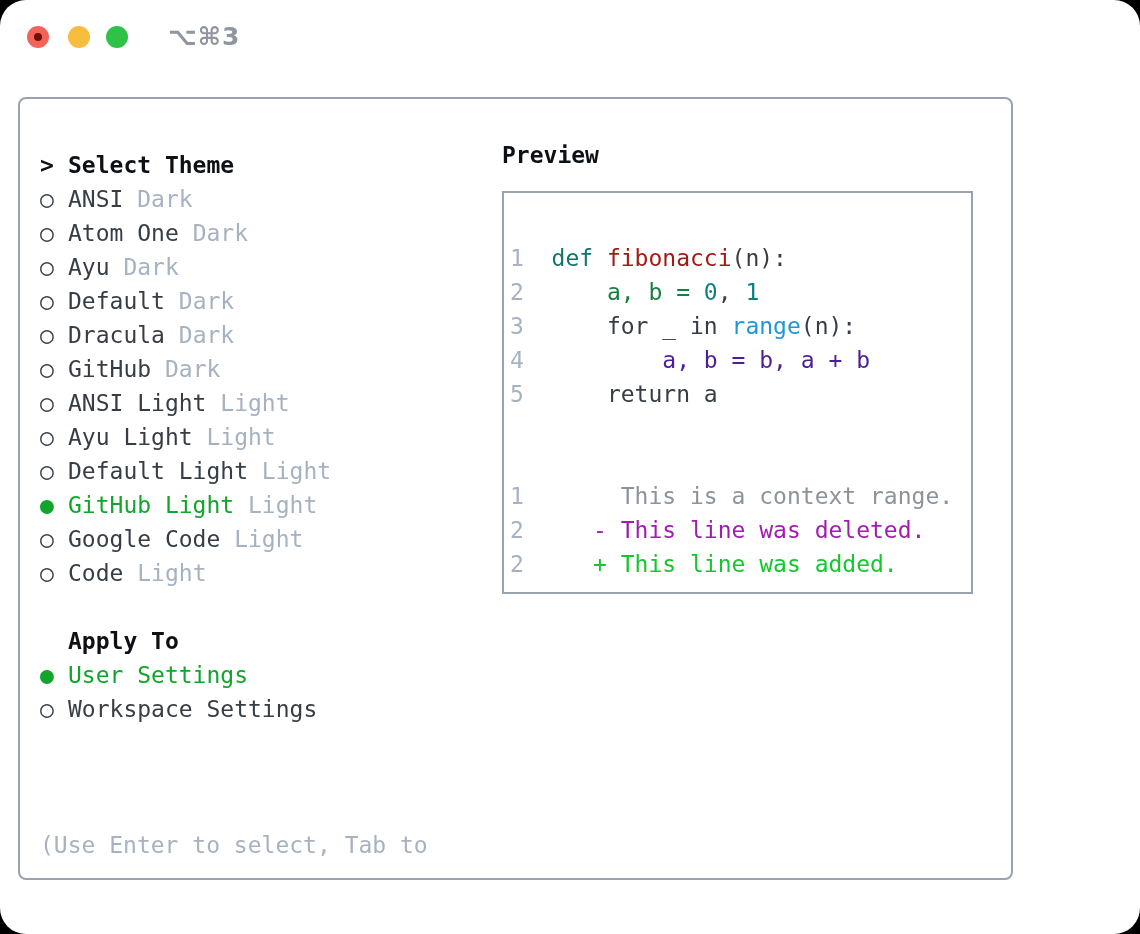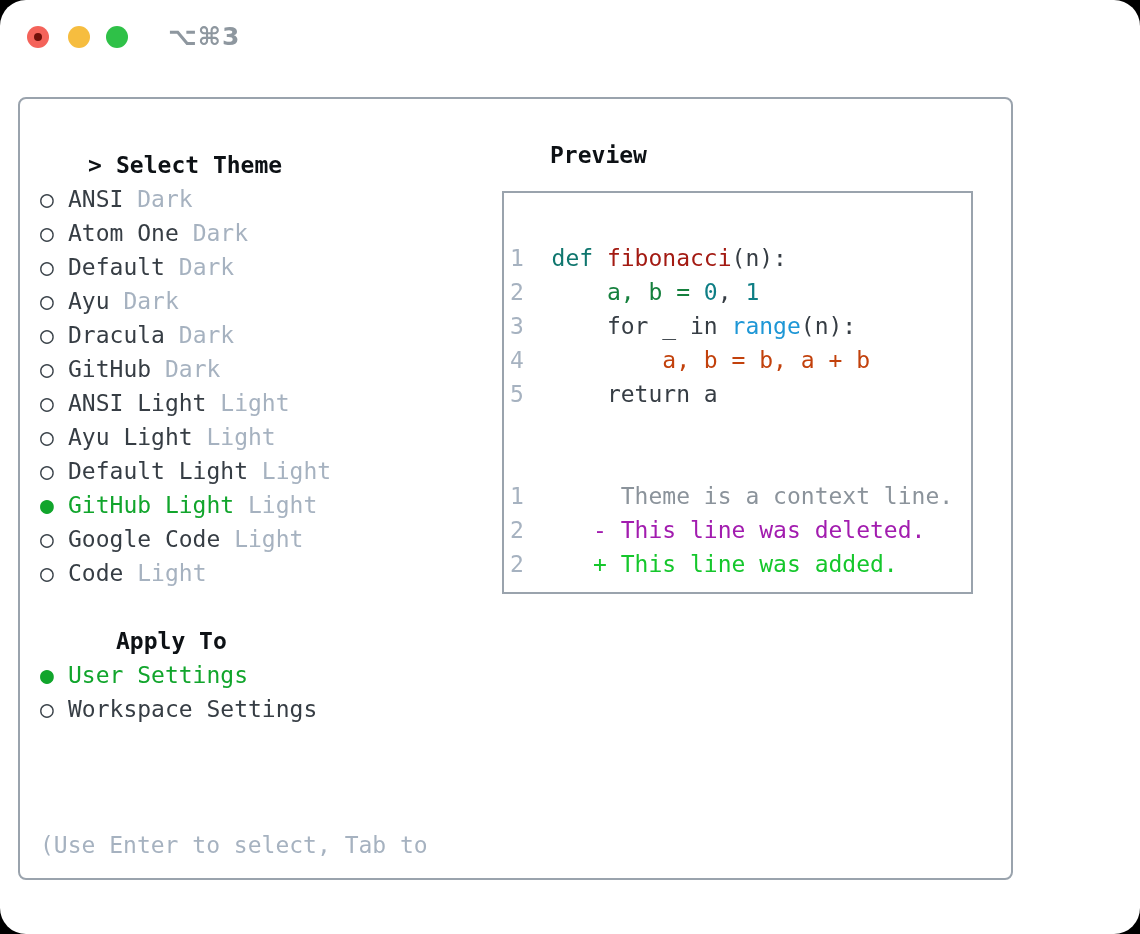--- a/index.html
+++ b/index.html
@@ -16,21 +16,21 @@
   .tl.green{left:106px;background:#2fc148;}
   .wtitle{position:absolute;left:168px;top:22px;font-family:"DejaVu Sans",sans-serif;
           font-size:25px;font-weight:600;color:#8e979f;letter-spacing:1px;}
   
   .panel{position:absolute;left:18px;top:97px;width:995px;height:783px;
          border:2px solid #9aa3ad;border-radius:8px;box-sizing:border-box;background:#fff;}
   .col-left{position:absolute;left:20px;top:49px;width:450px;}
   .col-right{position:absolute;left:482px;top:39px;width:500px;}
   .row{height:34px;line-height:34px;font-size:23px;color:#363d44;white-space:pre;}
   .row .marker{display:inline-block;width:28px;color:#3f474e;}
-  .row.header{font-weight:700;color:#0d1115;margin-left:48px;}
+  .row.header{font-weight:700;color:#0d1115;}
   .row.header .marker{color:#0d1115;font-weight:700;}
   .row .tag{color:#a6b2c0;}
   .row.selected, .row.selected .marker{color:#11a52c;}
   .spacer{height:34px;}
   .hint{font-size:23px;line-height:34px;color:#a6b2c0;white-space:pre;}
   
   .preview-box{margin-top:19px;width:471px;height:403px;box-sizing:border-box;
                border:2px solid #9aa3ad;background:#fff;padding:48px 6px 0 6px;overflow:hidden;}
   .pl{height:34px;line-height:34px;font-size:23px;white-space:pre;}
   .pl .ln{display:inline-block;width:3ch;color:#a6b2c0;}
@@ -51,22 +51,22 @@
       <span class="wtitle">⌥⌘3</span>
     </div>
 
     <div class="panel">
 
       <div class="col-left">
         <div class="row header"><span class="marker">&gt;</span><span>Select Theme</span></div>
         <div id="theme-items">
             <div class="row"><span class="marker">○</span><span>ANSI</span><span class="tag"> Dark</span></div>
             <div class="row"><span class="marker">○</span><span>Atom One</span><span class="tag"> Dark</span></div>
+            <div class="row"><span class="marker">○</span><span>Ayu</span><span class="tag"> Dark</span></div>
             <div class="row"><span class="marker">○</span><span>Default</span><span class="tag"> Dark</span></div>
-            <div class="row"><span class="marker">○</span><span>Ayu</span><span class="tag"> Dark</span></div>
             <div class="row"><span class="marker">○</span><span>Dracula</span><span class="tag"> Dark</span></div>
             <div class="row"><span class="marker">○</span><span>GitHub</span><span class="tag"> Dark</span></div>
             <div class="row"><span class="marker">○</span><span>ANSI Light</span><span class="tag"> Light</span></div>
             <div class="row"><span class="marker">○</span><span>Ayu Light</span><span class="tag"> Light</span></div>
             <div class="row"><span class="marker">○</span><span>Default Light</span><span class="tag"> Light</span></div>
             <div class="row selected"><span class="marker">●</span><span>GitHub Light</span><span class="tag"> Light</span></div>
             <div class="row"><span class="marker">○</span><span>Google Code</span><span class="tag"> Light</span></div>
             <div class="row"><span class="marker">○</span><span>Code</span><span class="tag"> Light</span></div>
           </div>
         <div class="spacer"></div>
@@ -82,24 +82,24 @@
         </div>
       </div>
 
       <div class="col-right">
         <div class="row header">Preview</div>
         <div class="preview-box">
           <div id="preview-lines">
               <div class="pl"><span class="ln">1</span><span style="color: #0f766e;">def </span><span style="color: rgb(163, 26, 18);">fibonacci</span><span style="color: rgb(54, 61, 68);">(n):</span></div>
               <div class="pl"><span class="ln">2</span><span style="color: #15803d;">    a, b = </span><span style="color: rgb(14, 126, 133);">0</span><span style="color: rgb(54, 61, 68);">, </span><span style="color: rgb(14, 126, 133);">1</span></div>
               <div class="pl"><span class="ln">3</span><span style="color: rgb(54, 61, 68);">    for _ in </span><span style="color: rgb(30, 151, 214);">range</span><span style="color: rgb(54, 61, 68);">(n):</span></div>
-              <div class="pl"><span class="ln">4</span><span style="color: #c2410c;">        a, b = b, a + b</span></div>
+              <div class="pl"><span class="ln">4</span><span style="color: #4c1d95;">        a, b = b, a + b</span></div>
               <div class="pl"><span class="ln">5</span><span style="color: rgb(54, 61, 68);">    return a</span></div>
               <div class="gap"></div>
-              <div class="pl"><span class="ln">1</span><span style="color: rgb(139, 147, 155);">     Theme is a context line.</span></div>
+              <div class="pl"><span class="ln">1</span><span style="color: rgb(139, 147, 155);">     This is a context range.</span></div>
               <div class="pl"><span class="ln">2</span><span style="color: #a21caf;">   - This line was deleted.</span></div>
               <div class="pl"><span class="ln">2</span><span style="color: rgb(21, 199, 44);">   + This line was added.</span></div>
             </div>
         </div>
       </div>
 
     </div>
   </div>
 </div>
 

